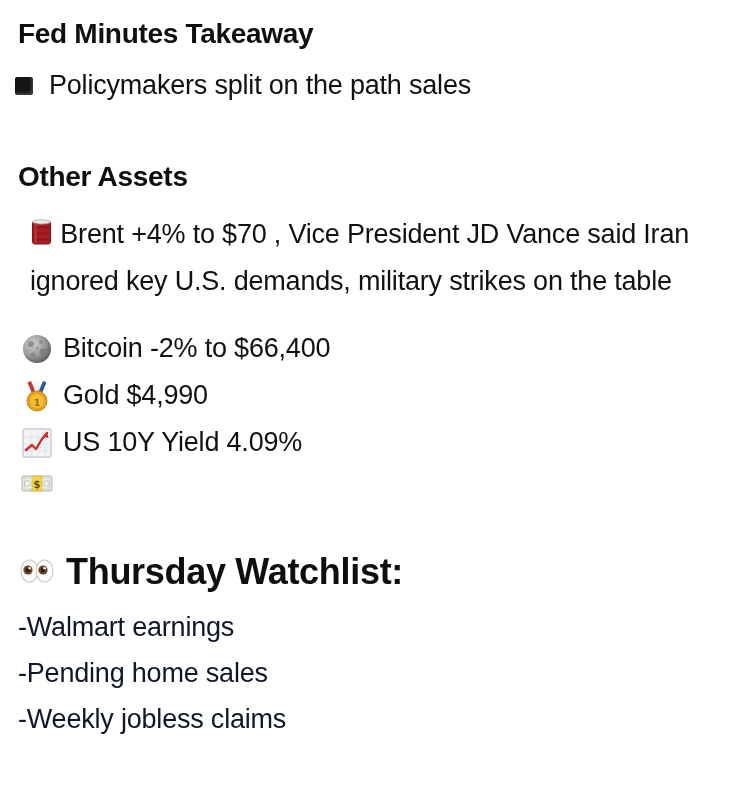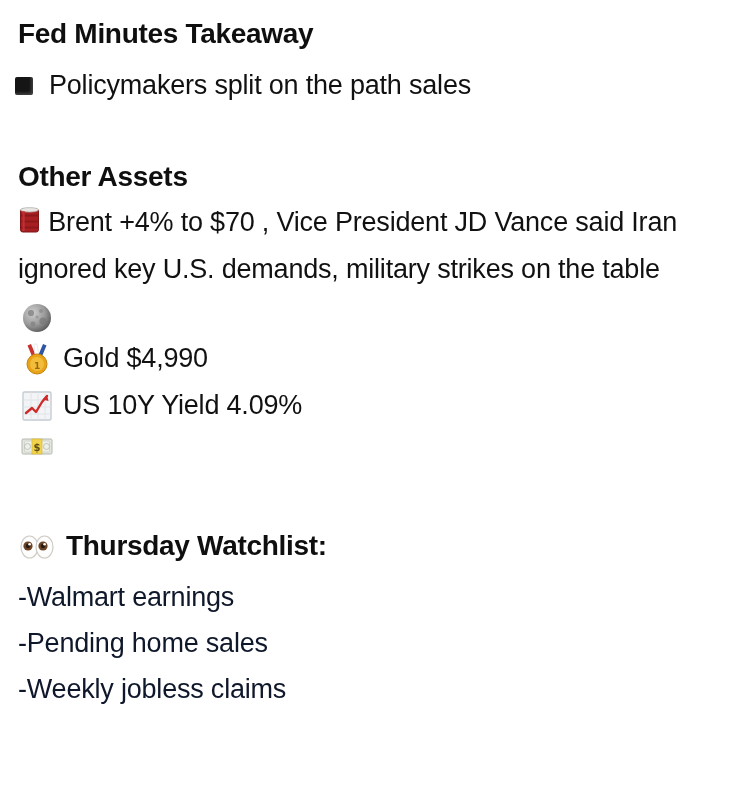--- a/index.html
+++ b/index.html
@@ -66,21 +66,21 @@
   .bullet-text {
     white-space: nowrap;
   }
 
   
   .lead-para {
     font-size: 27px;
     line-height: 47px;
     letter-spacing: -0.2px;
     color: #111111;
-    margin: 0;
+    margin: 12px;
     max-width: 705px;
   }
   .emoji {
     font-family: "DejaVu Sans", sans-serif;
     font-size: 23px;
     line-height: 1;
     display: inline-block;
     vertical-align: -3px;
   }
 
@@ -104,27 +104,26 @@
     height: 34px;
     margin-left: 2px;
     margin-right: 9px;
     position: relative;
   }
   .asset-icon svg { display: block; }
 
   
   .watchlist-heading {
     display: flex;
-    align-items: flex-end;
-    font-size: 28px;
+    align-items: flex-start;
+    font-size: 36px;
     font-weight: bold;
     letter-spacing: -0.3px;
     line-height: 1.0;
     color: #0f0f0f;
-    margin-top: 15px;
   }
   .eyes-icon {
     flex: 0 0 auto;
     width: 36px;
     height: 26px;
     margin-right: 11px;
     margin-left: 1px;
   }
   .watch-list {
     list-style: none;
@@ -201,20 +200,21 @@
               </radialGradient>
             </defs>
             <circle cx="17" cy="17" r="14" fill="url(#moonG)"></circle>
             <circle cx="11" cy="12" r="3.1" fill="#7d7d7d" opacity="0.75"></circle>
             <circle cx="21" cy="10" r="2" fill="#868686" opacity="0.7"></circle>
             <circle cx="23" cy="20" r="3.6" fill="#777777" opacity="0.7"></circle>
             <circle cx="13" cy="23" r="2.4" fill="#7f7f7f" opacity="0.7"></circle>
             <circle cx="17" cy="16" r="1.5" fill="#8b8b8b" opacity="0.6"></circle>
           </svg>
         </span>
+        <span>Bitcoin -2% to $66,400</span>
       </li>
 
       <li class="asset-row">
         <span class="asset-icon">
           <svg width="34" height="34" viewBox="0 0 34 34" aria-hidden="true">
             <path d="M11 2 L16 14 L12.5 15.5 L7.5 3.5 Z" fill="#c8322f"></path>
             <path d="M17 2 L19 14 L15 14 L14 2 Z" fill="#ffffff" stroke="#d9d9d9" stroke-width="0.5"></path>
             <path d="M23 2 L18 14 L21.5 15.5 L26.5 3.5 Z" fill="#2f55a4"></path>
             <circle cx="17" cy="22" r="10" fill="#e8a317"></circle>
             <circle cx="17" cy="22" r="10" fill="none" stroke="#c6830d" stroke-width="1"></circle>

